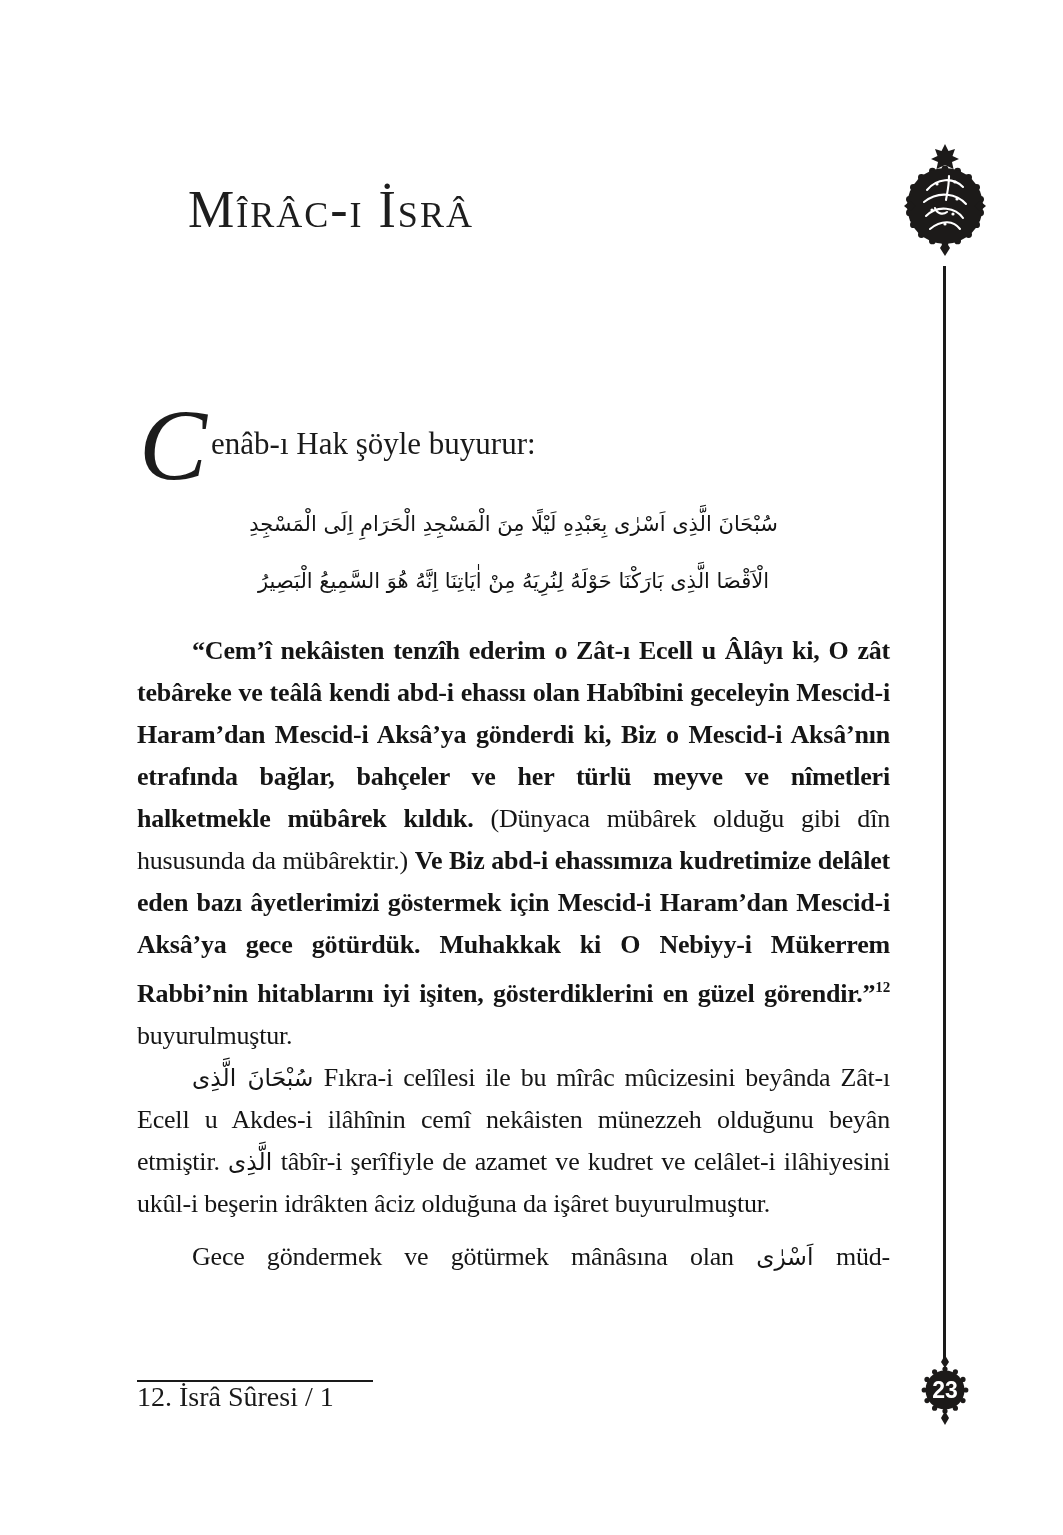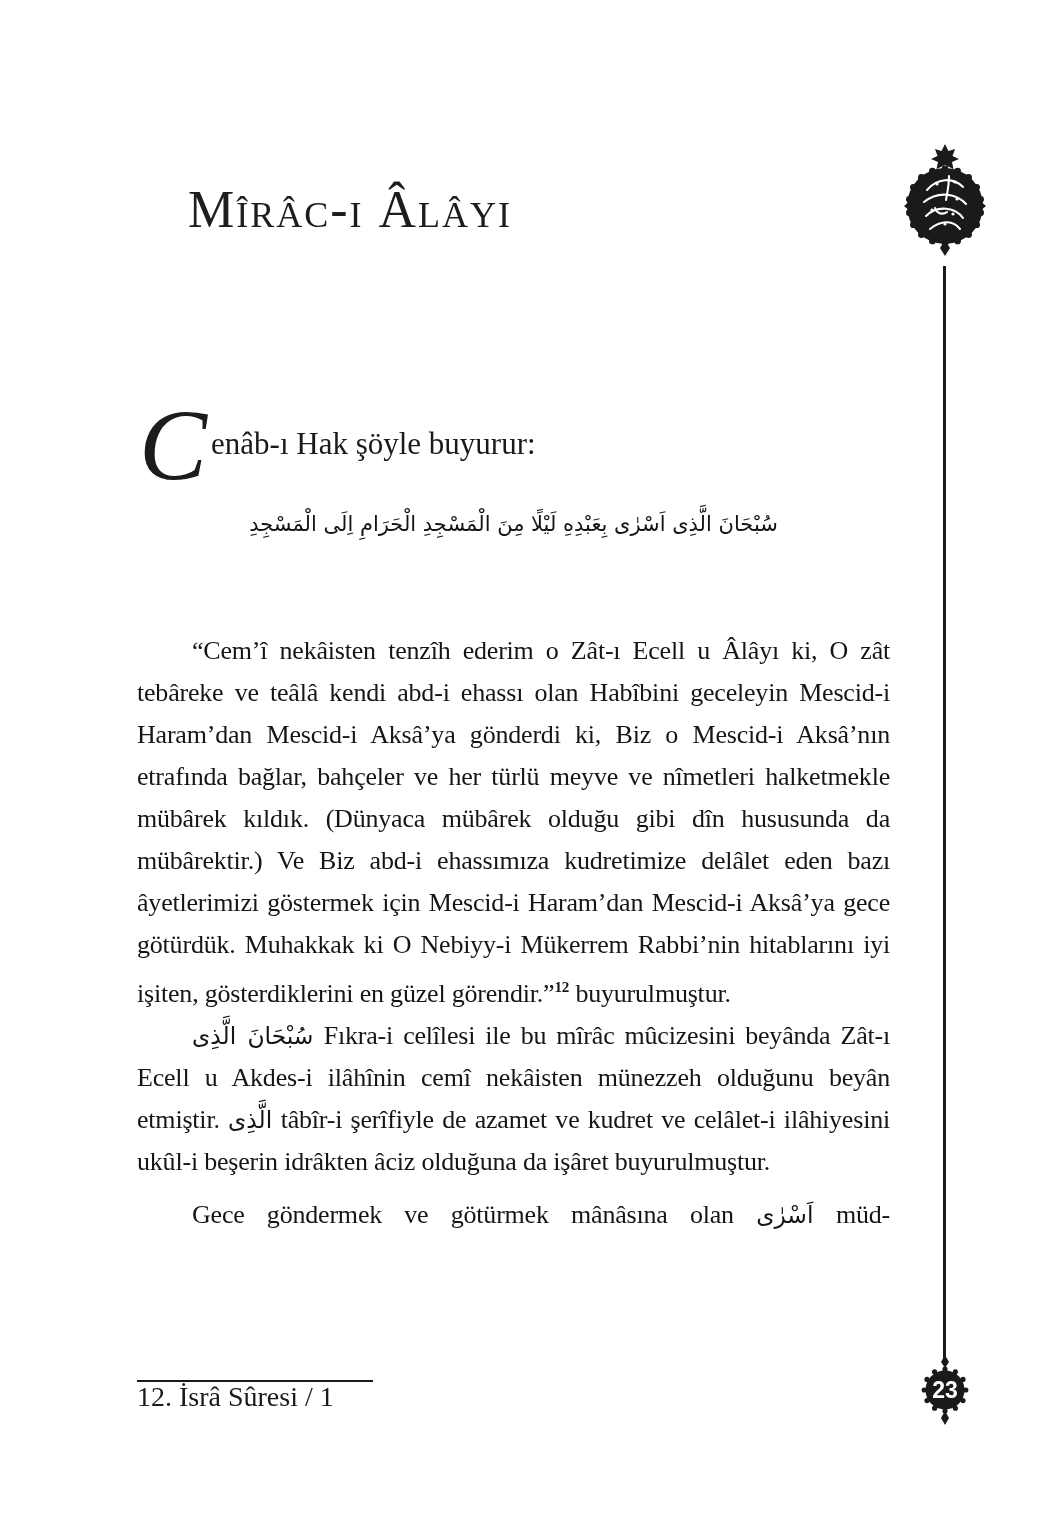--- a/index.html
+++ b/index.html
@@ -38,35 +38,35 @@
     font-family:"DejaVu Sans", sans-serif;
     font-size:21px;line-height:57px;color:#141414;
   }
   
   .text-col{position:absolute;left:137px;top:630px;width:753px;}
   .para{
     font-size:26px;line-height:42px;letter-spacing:-0.2px;
     text-align:justify;text-indent:55px;margin:0;color:#151515;
   }
   .para.closing{margin-top:11px;text-align-last:justify;}
-  .seg-bold{font-weight:400;}
+  .seg-bold{font-weight:700;}
   .seg-regular{font-weight:400;}
   .seg-sup{font-weight:700;font-size:0.58em;}
   .seg-arabic{
     font-family:"DejaVu Sans", sans-serif;
     font-size:0.9em;font-weight:400;margin-top:40px;
   }
   
   .footnote-rule{position:absolute;left:137px;top:1380px;width:236px;height:2px;background:#1a1a1a;}
   .footnote{position:absolute;left:137px;top:1381px;font-size:28px;color:#1a1a1a;}
 </style>
 </head>
 <body>
 
-<h1 class="page-title">Mîrâc-ı Âlâyı</h1>
+<h1 class="page-title">Mîrâc-ı İsrâ</h1>
 
 <svg class="medallion" viewBox="0 0 96 126" aria-hidden="true">
   <g fill="#1c1a19">
     <polygon points="48,0 51.5,7 58,5 55.5,12 62,15 55,18 56.5,25 48,21 39.5,25 41,18 34,15 40.5,12 38,5 44.5,7"></polygon>
     <g>
       <circle cx="48" cy="25" r="3.4"></circle>
         <circle cx="60.6" cy="27.1" r="3.4"></circle>
         <circle cx="71.6" cy="33.4" r="3.4"></circle>
       <circle cx="79.6" cy="43.3" r="3.4"></circle>
         <circle cx="83.6" cy="55.3" r="3.4"></circle>
@@ -108,20 +108,21 @@
 </svg>
 
 <div class="ornament-line"></div>
 
 <div class="intro">
   <span class="dropcap">C</span><span class="intro-text">enâb-ı Hak şöyle buyurur:</span>
 </div>
 
 <div class="verse">
     <div class="verse-line">سُبْحَانَ الَّذِى اَسْرٰى بِعَبْدِهِ لَيْلًا مِنَ الْمَسْجِدِ الْحَرَامِ اِلَى الْمَسْجِدِ</div>
+    <div class="verse-line">الْاَقْصَا الَّذِى بَارَكْنَا حَوْلَهُ لِنُرِيَهُ مِنْ اٰيَاتِنَا اِنَّهُ هُوَ السَّمِيعُ الْبَصِيرُ</div>
   </div>
 
 <div class="text-col">
   <p class="para"><span class="seg-bold">“Cem’î nekâisten tenzîh ederim o Zât-ı Ecell u Âlâyı ki, O zât tebâreke ve teâlâ kendi abd-i ehassı olan Habîbini geceleyin Mescid-i Haram’dan Mescid-i Aksâ’ya gönderdi ki, Biz o Mescid-i Aksâ’nın etrafında bağlar, bahçeler ve her türlü meyve ve nîmetleri halketmekle mübârek kıldık. </span><span class="seg-regular">(Dünyaca mübârek olduğu gibi dîn hususunda da mübârektir.) </span><span class="seg-bold">Ve Biz abd-i ehassımıza kudretimize delâlet eden bazı âyetlerimizi göstermek için Mescid-i Haram’dan Mescid-i Aksâ’ya gece götürdük. Muhakkak ki O Nebiyy-i Mükerrem Rabbi’nin hitablarını iyi işiten, gösterdiklerini en güzel görendir.”</span><sup class="seg-sup">12</sup><span class="seg-regular"> buyurulmuştur.</span></p>
   <p class="para"><span class="seg-arabic">سُبْحَانَ الَّذِى</span><span class="seg-regular"> Fıkra-i celîlesi ile bu mîrâc mûcizesini beyânda Zât-ı Ecell u Akdes-i ilâhînin cemî nekâisten münezzeh olduğunu beyân etmiştir. </span><span class="seg-arabic">الَّذِى</span><span class="seg-regular"> tâbîr-i şerîfiyle de azamet ve kudret ve celâlet-i ilâhiyesini ukûl-i beşerin idrâkten âciz olduğuna da işâret buyurulmuştur.</span></p>
   <p class="para closing"><span class="seg-regular">Gece göndermek ve götürmek mânâsına olan </span><span class="seg-arabic">اَسْرٰى</span><span class="seg-regular"> müd-</span></p>
 </div>
 
 <div class="footnote-rule"></div>
 <div class="footnote">12. İsrâ Sûresi / 1</div>

